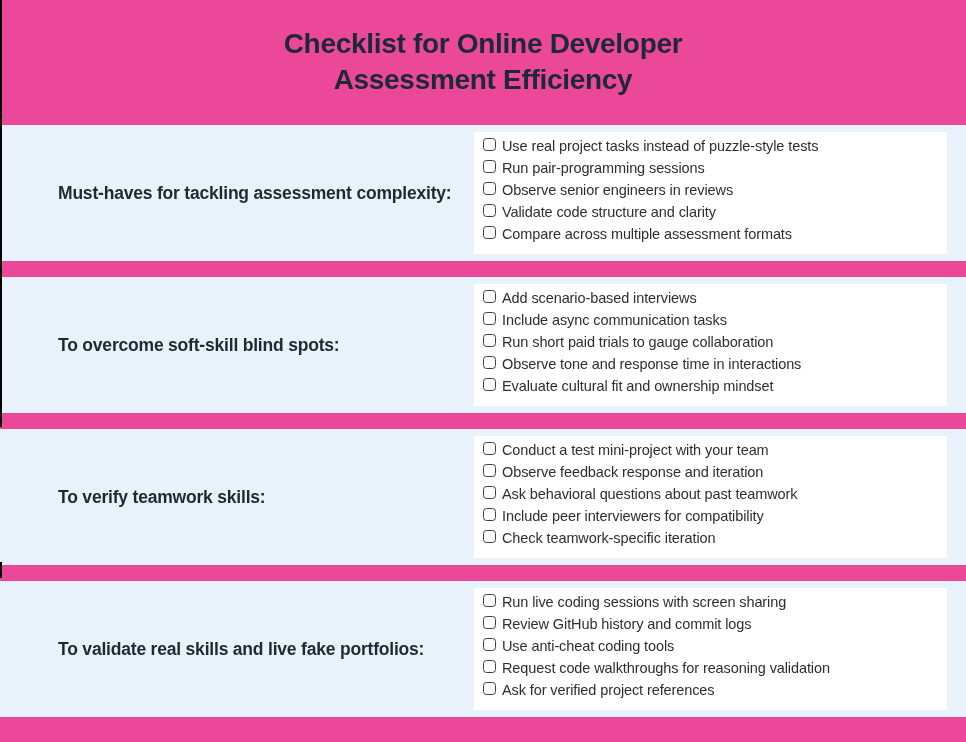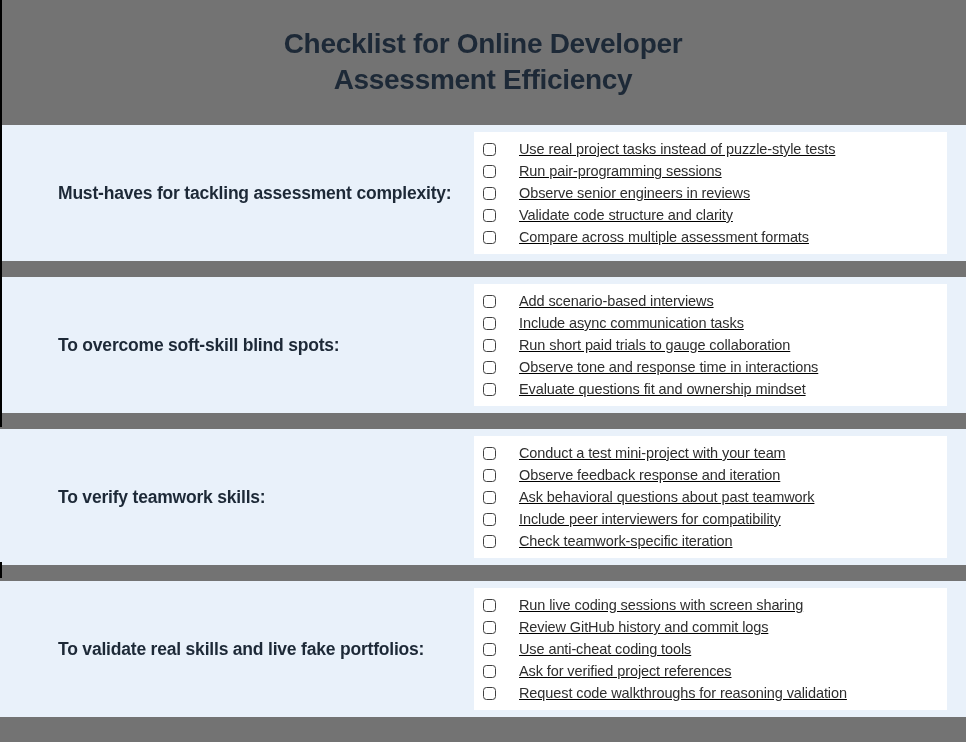--- a/index.html
+++ b/index.html
@@ -3,21 +3,21 @@
 <meta charset="utf-8">
 <style>
   * { margin: 0; padding: 0; box-sizing: border-box; }
   html, body { background: #ffffff; }
   body { font-family: "Liberation Sans", sans-serif; }
 
   .page {
     position: relative;
     width: 966px;
     height: 742px;
-    background: #737373;
+    background: #ec4899;
     overflow: hidden;
   }
 
   .edge-line {
     position: absolute;
     left: 0;
     width: 2px;
     background: var(--edge-line, #000);
     z-index: 5;
   }
@@ -62,24 +62,22 @@
   .items-card {
     width: 473px;
     margin-right: 19px;
     background: var(--card-bg, #ffffff);
     padding: 6px 8px 6px 9px;
     flex: 0 0 auto;
   }
 
   .item-row {
     display: flex;
-    align-items: center;
     height: 22px;
-    gap: 23px;
-    text-decoration: underline;
+    gap: 6px;
   }
   .checkbox {
     flex: 0 0 auto;
     width: 13px;
     height: 13px;
     border: 1.5px solid var(--checkbox-border, #3f3f3f);
     border-radius: 3.5px;
     background: #ffffff;
   }
   .item-label {
@@ -150,21 +148,21 @@
           <div class="item-row">
             <span class="checkbox"></span>
             <span class="item-label">Run short paid trials to gauge collaboration</span>
           </div>
           <div class="item-row">
             <span class="checkbox"></span>
             <span class="item-label">Observe tone and response time in interactions</span>
           </div>
           <div class="item-row">
             <span class="checkbox"></span>
-            <span class="item-label">Evaluate questions fit and ownership mindset</span>
+            <span class="item-label">Evaluate cultural fit and ownership mindset</span>
           </div>
         </div>
     </div>
 
     <div class="section">
       <div class="section-label-wrap">
         <div class="section-label">To verify teamwork skills:</div>
       </div>
       <div class="items-card">
           <div class="item-row">
@@ -202,23 +200,23 @@
           <div class="item-row">
             <span class="checkbox"></span>
             <span class="item-label">Review GitHub history and commit logs</span>
           </div>
           <div class="item-row">
             <span class="checkbox"></span>
             <span class="item-label">Use anti-cheat coding tools</span>
           </div>
           <div class="item-row">
             <span class="checkbox"></span>
+            <span class="item-label">Request code walkthroughs for reasoning validation</span>
+          </div>
+          <div class="item-row">
+            <span class="checkbox"></span>
             <span class="item-label">Ask for verified project references</span>
-          </div>
-          <div class="item-row">
-            <span class="checkbox"></span>
-            <span class="item-label">Request code walkthroughs for reasoning validation</span>
           </div>
         </div>
     </div>
 
   </div>
 </div>
 
 </body></html>

